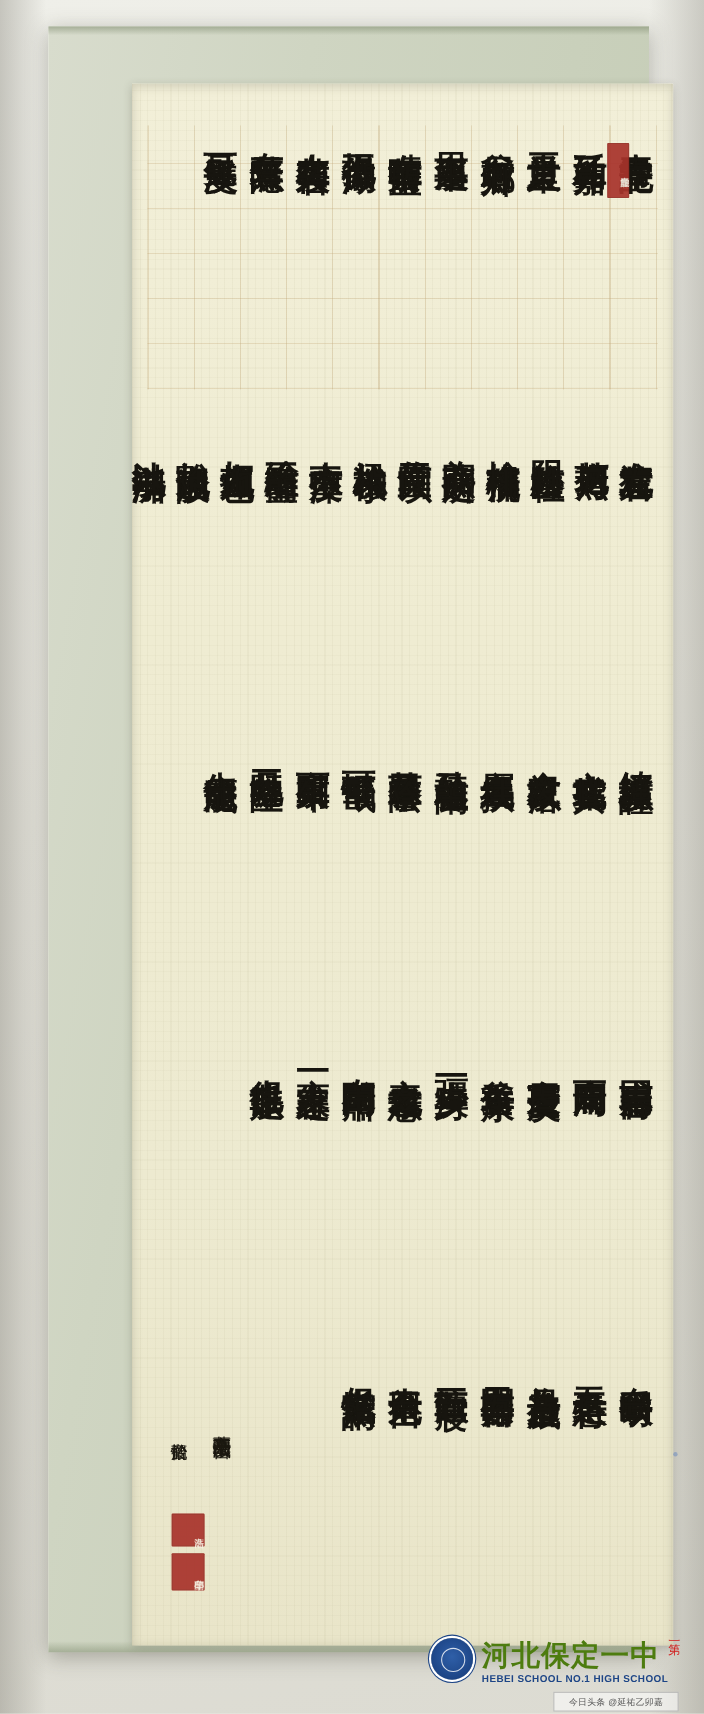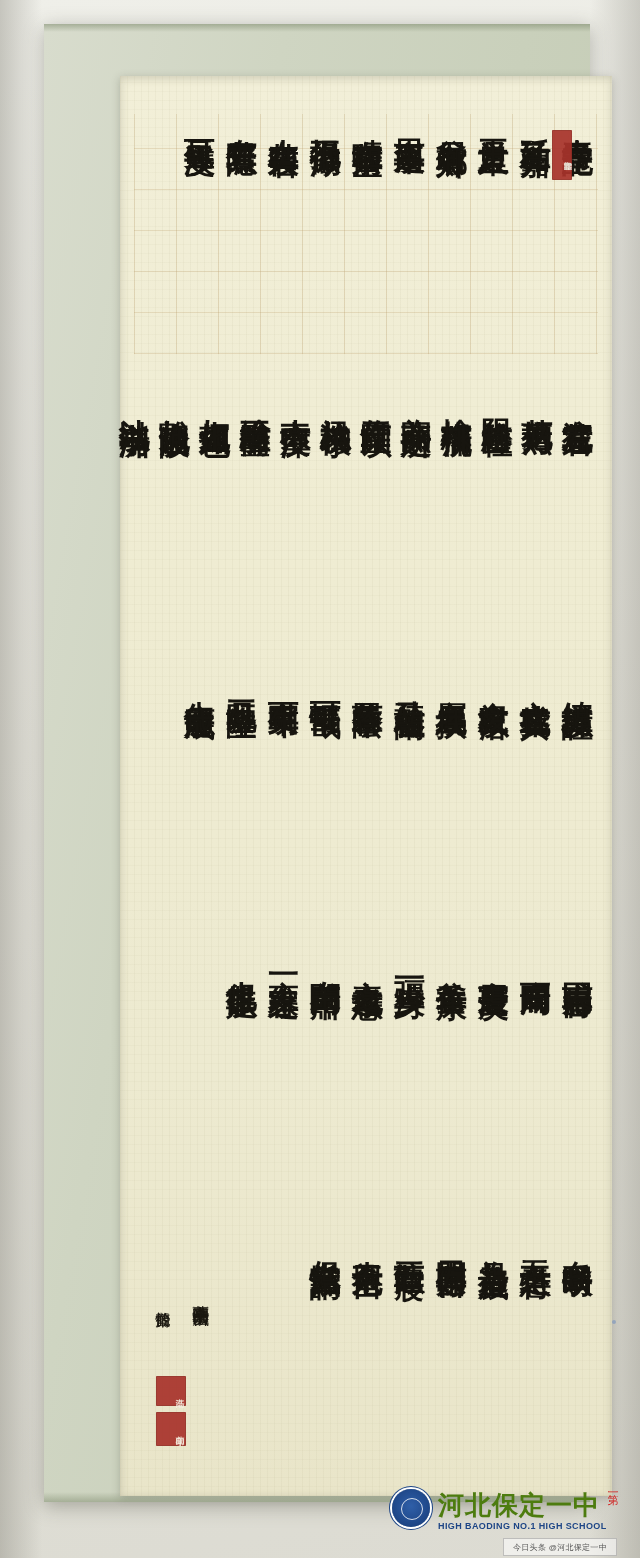--- a/index.html
+++ b/index.html
@@ -346,17 +346,17 @@
       <div class="seal" id="seal-a">高浩</div>
       <div class="seal" id="seal-b">蘭亭印</div>
     </div>
   </div>
 
   <div class="spot" style="left:612px; top:1320px;"></div>
 
   <div class="logo-band"></div>
   <div class="logo-emblem"></div>
   <div class="logo-cn">河北保定一中</div>
-  <div class="logo-en">HIGH BAODING NO.1 HIGH SCHOOL</div>
+  <div class="logo-en">HEBEI SCHOOL NO.1 HIGH SCHOOL</div>
   <div class="logo-mark">第一</div>
-  <div class="watermark">今日头条 @河北保定一中</div>
+  <div class="watermark">今日头条 @延祐乙卯嘉</div>
 
 </div>
 
 </body></html>

